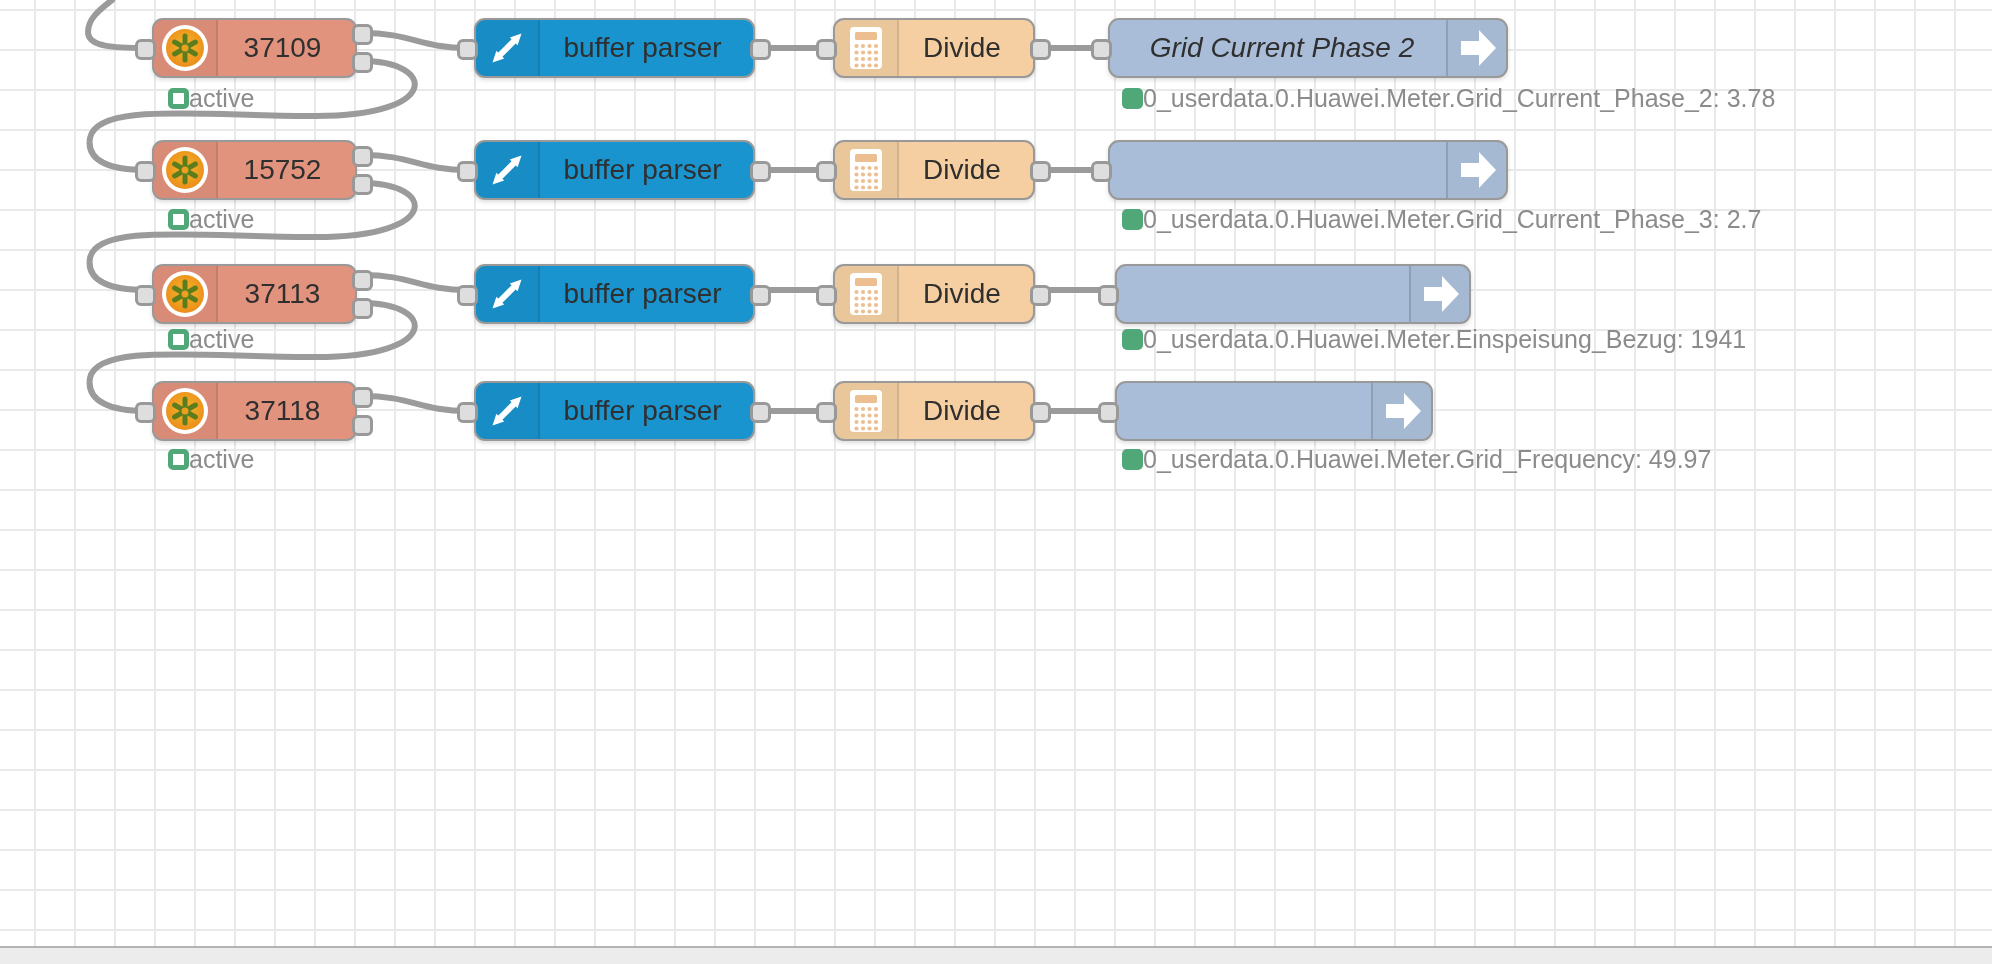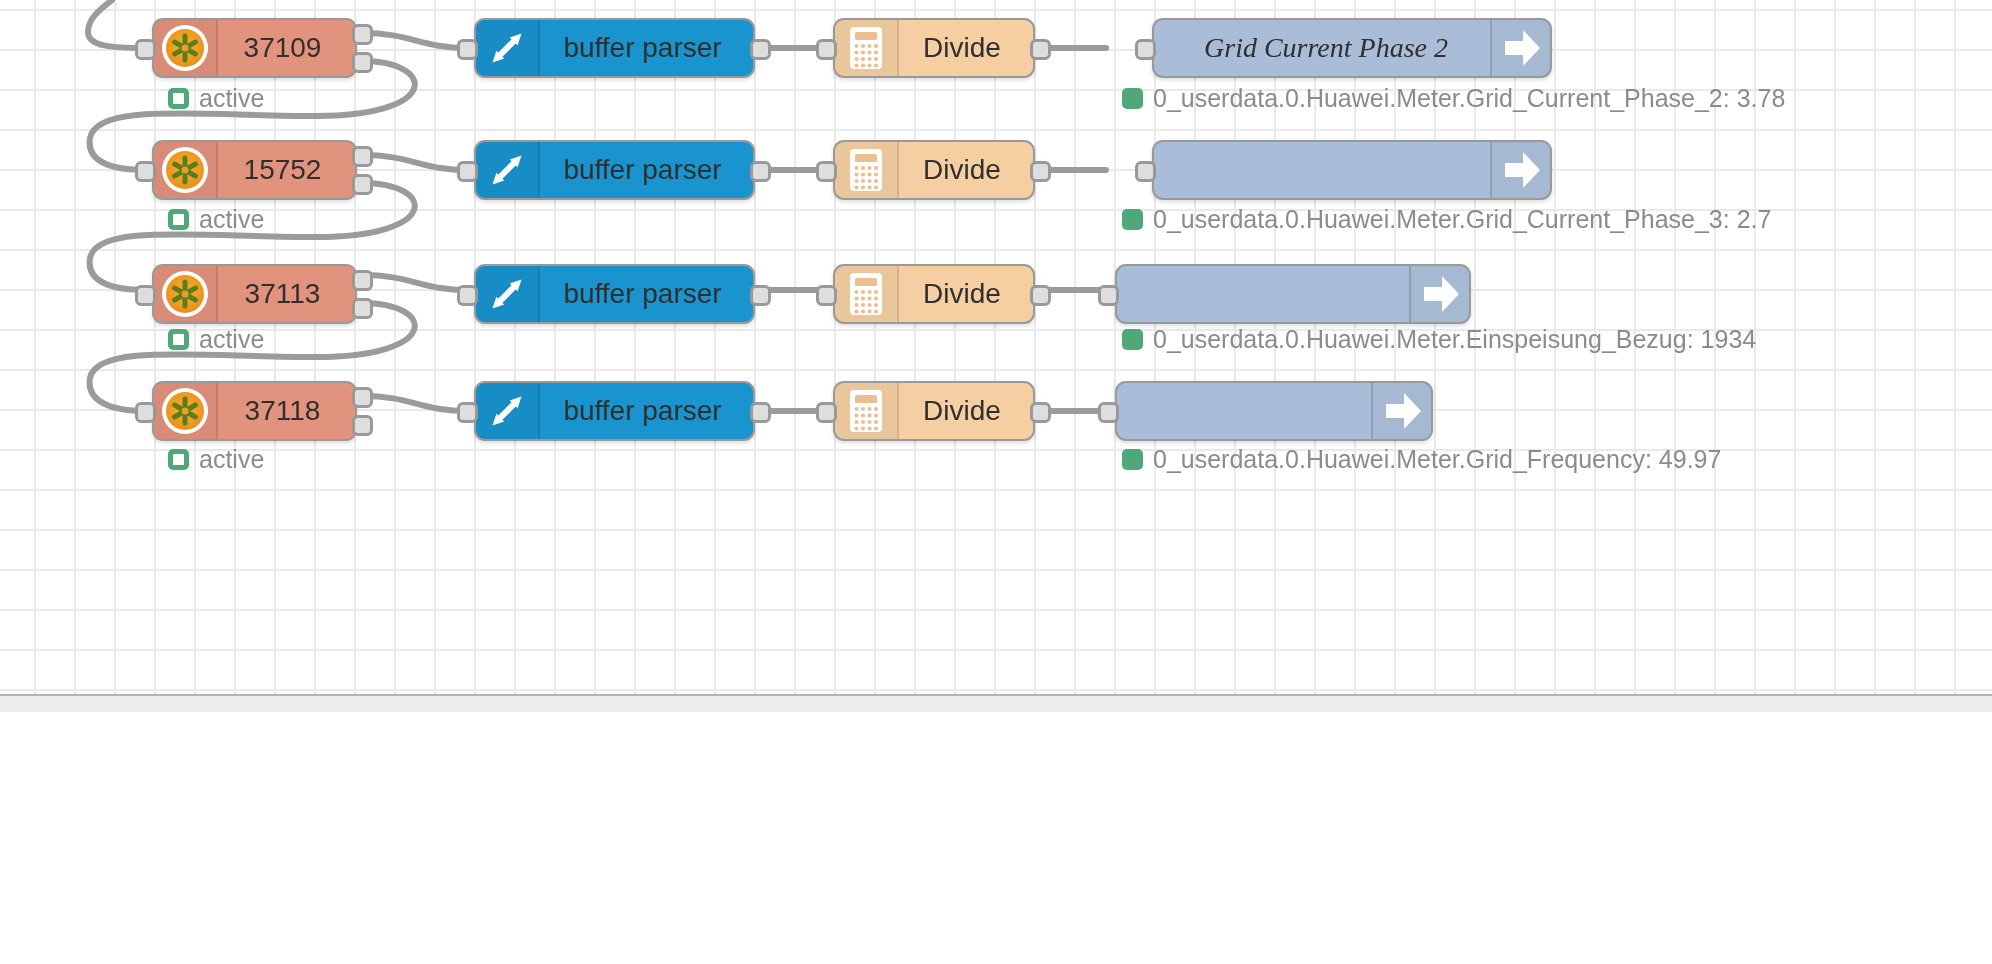--- a/index.html
+++ b/index.html
@@ -2,21 +2,21 @@
 <html style="--modbus-node: #e2937d; --buffer-node: #1a94ce; --calc-node: #f5cfa2; --iobroker-node: #a9bdd8; --wire: #9b9b9b; --port-fill: #dedede; --status-green: #50a878; --status-text: #8b8b8b; --grid-line: #e9e9e9; --label-text: #2f2f2f;"><head>
 <meta charset="utf-8">
 <style>
   :root{
     --modbus-node:#e2937d; --buffer-node:#1a94ce; --calc-node:#f5cfa2; --iobroker-node:#a9bdd8;
     --wire:#9b9b9b; --port-fill:#dedede; --status-green:#50a878; --status-text:#8b8b8b;
     --grid-line:#e9e9e9; --label-text:#2f2f2f;
   }
   html,body{margin:0;padding:0;background:#fff;}
   .stage{
-    position:relative;width:1992px;height:712px;overflow:hidden;background:#fff;
+    position:relative;width:1992px;height:964px;overflow:hidden;background:#fff;
     background-image:linear-gradient(to right,var(--grid-line) 2px,transparent 2px),
                      linear-gradient(to bottom,var(--grid-line) 2px,transparent 2px);
     background-size:40px 40px;background-position:34px 9px;
     font-family:"Liberation Sans",sans-serif;
   }
   .wires{position:absolute;left:0;top:0;width:1992px;height:964px;pointer-events:none;}
   .wires path{stroke:var(--wire);stroke-width:6;fill:none;stroke-linecap:round;pointer-events:stroke;cursor:pointer;}
   .node{position:absolute;height:60px;box-sizing:border-box;border:2px solid #999;border-radius:11px;
         box-shadow:0 2px 4px rgba(0,0,0,0.14);cursor:pointer;}
   .node .label{position:absolute;top:0;bottom:0;display:flex;align-items:center;justify-content:center;
@@ -25,41 +25,41 @@
   .label-ri{left:8px;right:60px;font-style:italic;}
   .icon-region{position:absolute;top:0;bottom:0;display:flex;align-items:center;justify-content:center;}
   .icon-left{left:0;width:62px;background:rgba(0,0,0,0.045);border-right:2px solid rgba(0,0,0,0.10);border-radius:9px 0 0 9px;}
   .icon-right{right:0;width:58px;background:rgba(0,0,0,0.02);border-left:2px solid rgba(0,0,0,0.14);border-radius:0 9px 9px 0;}
   .port{position:absolute;width:21px;height:21px;box-sizing:border-box;background:var(--port-fill);
         border:3px solid #999;border-radius:6px;cursor:crosshair;}
   .port-in{left:-19px;top:19px;}
   .port-out{left:calc(100% - 3px);top:19px;}
   .port-out-1{left:calc(100% - 3px);top:4px;}
   .port-out-2{left:calc(100% - 3px);top:32px;}
-  .status{position:absolute;height:30px;display:flex;align-items:center;gap:10px;
+  .status{position:absolute;height:30px;display:flex;align-items:center;
         font-size:25px;color:var(--status-text);white-space:nowrap;}
   .status-ring{width:21px;height:21px;box-sizing:border-box;border:5px solid var(--status-green);border-radius:5px;background:#fff;flex:0 0 auto;}
   .status-dot{width:21px;height:21px;background:var(--status-green);border-radius:5px;flex:0 0 auto;}
   .mb-ring{width:46px;height:46px;border-radius:50%;background:#fff;display:flex;align-items:center;justify-content:center;}
   .mb-core{width:38px;height:38px;border-radius:50%;display:flex;align-items:center;justify-content:center;
         background:radial-gradient(circle at 50% 45%,#f4b92b 0%,#ec901c 70%,#e27f18 100%);}
   .hscrollbar{position:absolute;left:0;right:0;bottom:0;height:16px;background:#ececec;border-top:2px solid #b3b3b3;cursor:default;}
   
   .n-modbus{background:var(--modbus-node);}
   .n-buffer{background:var(--buffer-node);}
   .n-calc{background:var(--calc-node);}
   .n-out{background:var(--iobroker-node);}
   
   .r1 .node{top:18px;} .r2 .node{top:140px;} .r3 .node{top:264px;} .r4 .node{top:381px;}
   .r1 .status{top:83px;} .r2 .status{top:204px;} .r3 .status{top:324px;} .r4 .status{top:444px;}
   
   .c-modbus{left:152px;width:205px;}
   .c-buffer{left:474px;width:281px;}
   .c-calc{left:833px;width:202px;}
-  .c-out-400{left:1152px;width:400px;font-family:Liberation Serif, serif;}
+  .c-out-400{left:1108px;width:400px;}
   .c-out-356{left:1115px;width:356px;}
   .c-out-318{left:1115px;width:318px;}
   .st-active{left:168px;}
   .st-out{left:1122px;}
 </style>
 </head>
 <body>
 
 <div class="stage">
 
@@ -321,21 +321,21 @@
     <div class="node n-out c-out-356">
       <div class="icon-region icon-right">
         <svg width="50" height="50" viewBox="0 0 50 50">
           <polygon points="9,18 27,18 27,7 44,25 27,43 27,32 9,32" fill="#fff"></polygon>
         </svg>
       </div>
       <div class="port port-in"></div>
     </div>
     <div class="status st-out">
       <span class="status-dot"></span>
-      <span>0_userdata.0.Huawei.Meter.Einspeisung_Bezug: 1934</span>
+      <span>0_userdata.0.Huawei.Meter.Einspeisung_Bezug: 1941</span>
     </div>
   </div>
 
   <div class="rowgroup r4">
     <div class="node n-modbus c-modbus">
       <div class="icon-region icon-left">
         <span class="mb-ring">
             <span class="mb-core">
           <svg width="34" height="34" viewBox="0 0 34 34">
             <g stroke="#5c7d1e" stroke-width="5" stroke-linecap="round">

